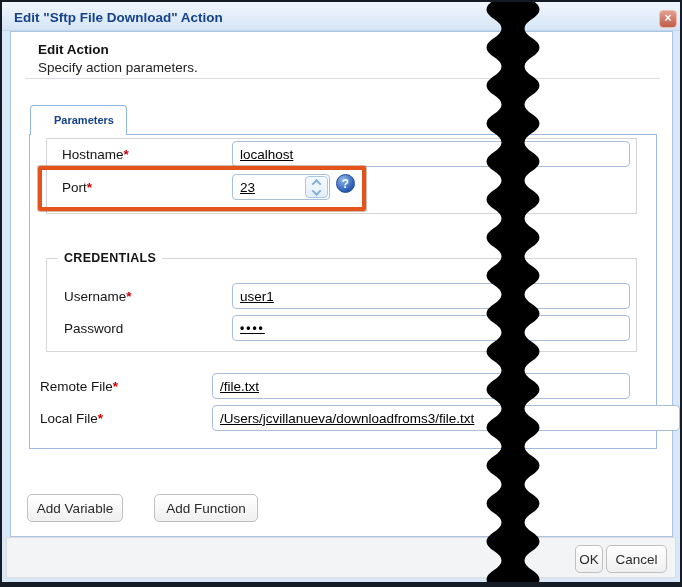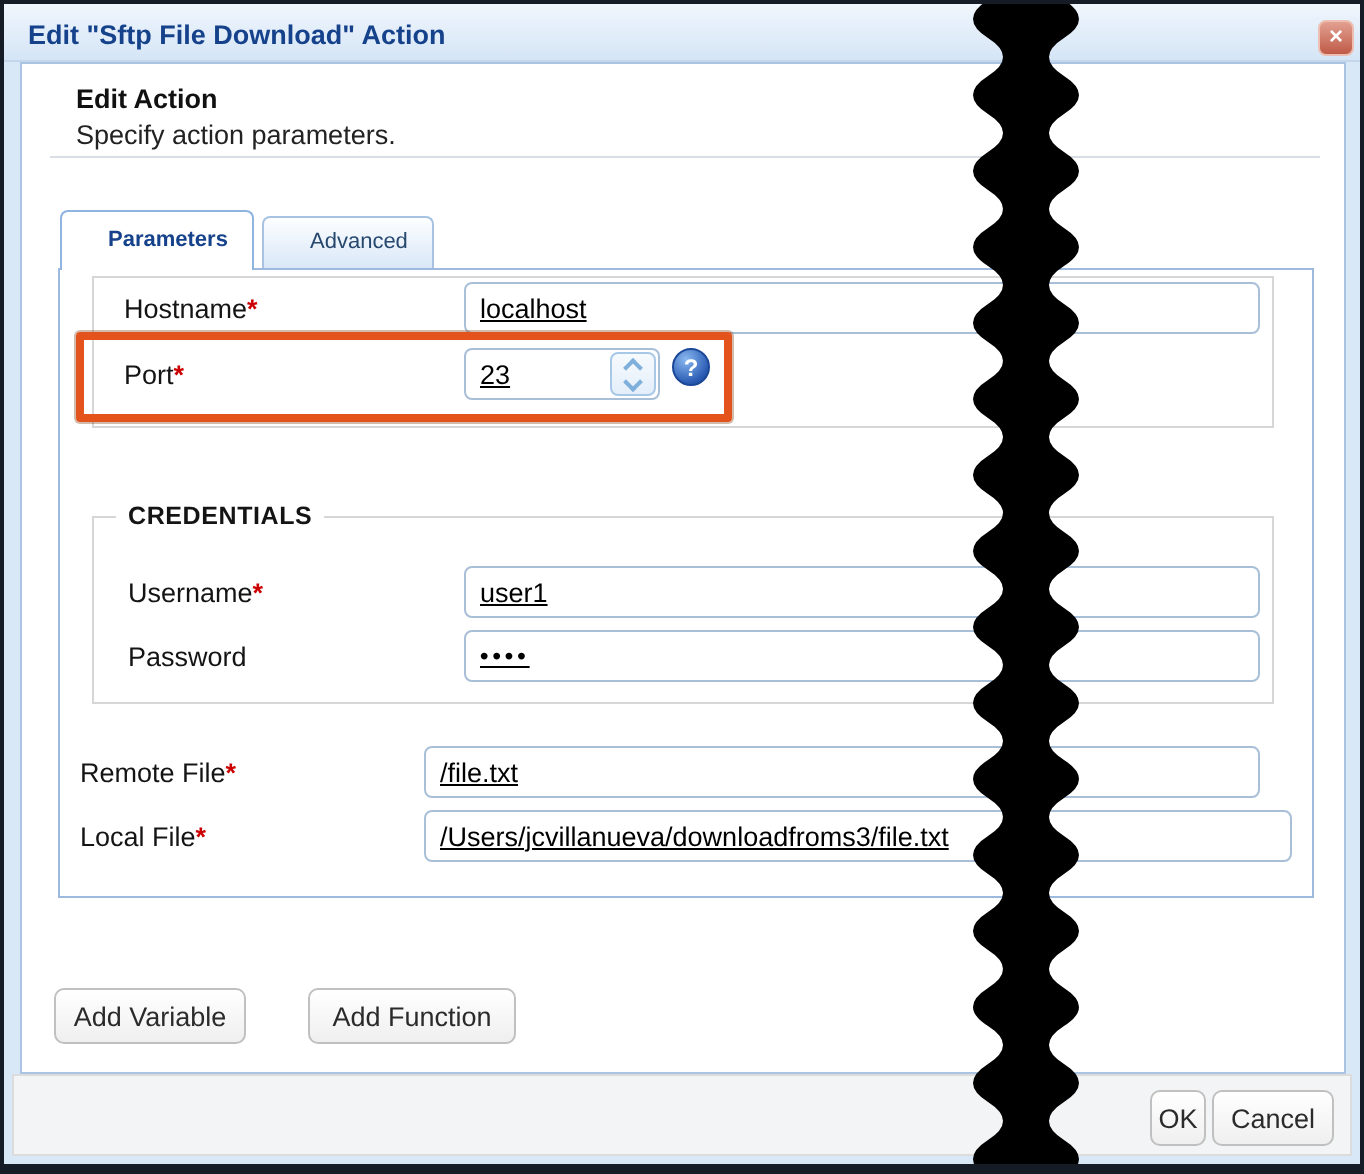--- a/index.html
+++ b/index.html
@@ -129,21 +129,20 @@
     <div class="abs title-text">Edit "Sftp File Download" Action</div>
     <div class="abs close-btn">×</div>
   </div>
 
   <div class="abs panel"></div>
   <div class="abs heading">Edit Action</div>
   <div class="abs subtitle">Specify action parameters.</div>
   <div class="abs separator"></div>
 
   <div class="abs tab tab-active">Parameters</div>
-  <div class="abs tab tab-inactive">Advanced</div>
   <div class="abs tabpanel"></div>
 
   <div class="abs group-box gb-host"></div>
 
   <div class="abs flabel" style="left:62px; top:147px;">
     <span>Hostname</span><span class="req">*</span>
   </div>
   <input class="tinput" style="left: 232px; top: 141px; width: 398px;" value="localhost">
 
   <div class="abs flabel" style="left:62px; top:180px;">
@@ -172,21 +171,21 @@
   <input class="tinput pw" style="left: 232px; top: 315px; width: 398px;" value="••••">
 
   <div class="abs flabel" style="left:40px; top:379px;">
     <span>Remote File</span><span class="req">*</span>
   </div>
   <input class="tinput" style="left: 212px; top: 373px; width: 418px;" value="/file.txt">
 
   <div class="abs flabel" style="left:40px; top:411px;">
     <span>Local File</span><span class="req">*</span>
   </div>
-  <input class="tinput" style="left: 212px; top: 405px; width: 434px;" value="/Users/jcvillanueva/downloadfroms3/file.txt">
+  <input class="tinput" style="left: 212px; top: 405px; width: 468px;" value="/Users/jcvillanueva/downloadfroms3/file.txt">
 
   <button class="btn btn-addvar">Add Variable</button>
   <button class="btn btn-addfun">Add Function</button>
 
   <div class="abs footer"></div>
   <button class="btn btn-ok">OK</button>
   <button class="btn btn-cancel">Cancel</button>
 
   <svg class="abs tear" width="64" height="588" viewBox="0 0 64 588">
     <path id="tear-path" fill="#000" d="M12 0q-15 9.5 0 19q15 9.5 0 19q-15 9.5 0 19q15 9.5 0 19q-15 9.5 0 19q15 9.5 0 19q-15 9.5 0 19q15 9.5 0 19q-15 9.5 0 19q15 9.5 0 19q-15 9.5 0 19q15 9.5 0 19q-15 9.5 0 19q15 9.5 0 19q-15 9.5 0 19q15 9.5 0 19q-15 9.5 0 19q15 9.5 0 19q-15 9.5 0 19q15 9.5 0 19q-15 9.5 0 19q15 9.5 0 19q-15 9.5 0 19q15 9.5 0 19q-15 9.5 0 19q15 9.5 0 19q-15 9.5 0 19q15 9.5 0 19q-15 9.5 0 19q15 9.5 0 19q-15 9.5 0 19q15 9.5 0 19L50 608q-15 -9.5 0 -19q15 -9.5 0 -19q-15 -9.5 0 -19q15 -9.5 0 -19q-15 -9.5 0 -19q15 -9.5 0 -19q-15 -9.5 0 -19q15 -9.5 0 -19q-15 -9.5 0 -19q15 -9.5 0 -19q-15 -9.5 0 -19q15 -9.5 0 -19q-15 -9.5 0 -19q15 -9.5 0 -19q-15 -9.5 0 -19q15 -9.5 0 -19q-15 -9.5 0 -19q15 -9.5 0 -19q-15 -9.5 0 -19q15 -9.5 0 -19q-15 -9.5 0 -19q15 -9.5 0 -19q-15 -9.5 0 -19q15 -9.5 0 -19q-15 -9.5 0 -19q15 -9.5 0 -19q-15 -9.5 0 -19q15 -9.5 0 -19q-15 -9.5 0 -19q15 -9.5 0 -19q-15 -9.5 0 -19q15 -9.5 0 -19Z"></path>

